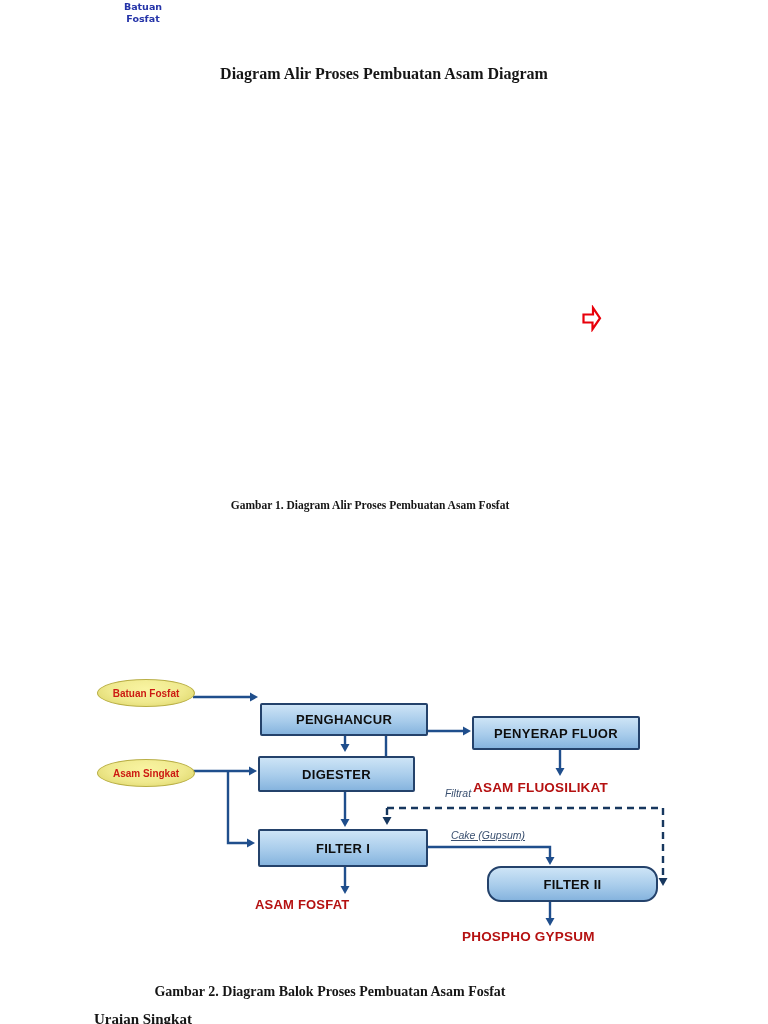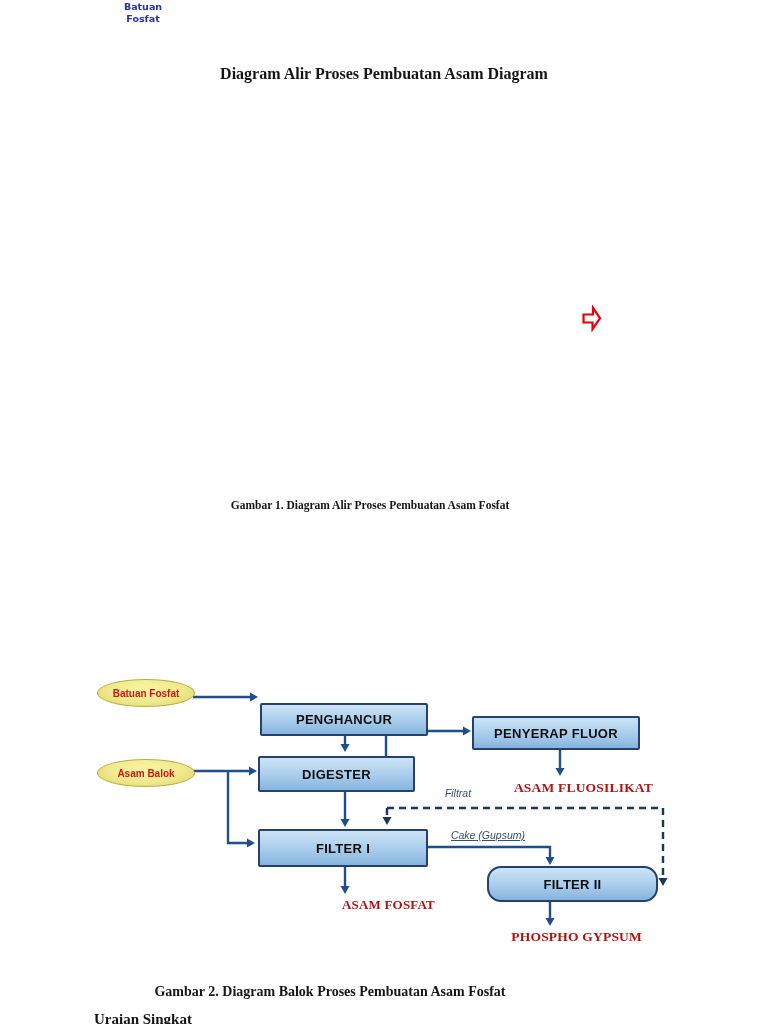--- a/index.html
+++ b/index.html
@@ -46,23 +46,22 @@
   .input-ellipse{
     width:96px;height:26px;border-radius:50%;
     background:radial-gradient(ellipse at 50% 35%,#f9f4a2 0%,#efe98e 55%,#d9d262 100%);
     border:1px solid #b9af45;
     display:flex;align-items:center;justify-content:center;
     font-weight:bold;font-size:10px;color:#cc1a12;text-align:center;
   }
   .ellipse-batuan{left:97px;top:679px;}
   .ellipse-asam {left:97px;top:759px;}
   .product{
-    text-align:right;font-weight:bold;font-size:13px;color:#b51111;
+    text-align:left;font-weight:bold;font-size:13px;color:#b51111;
     letter-spacing:.2px;
-    font-family:Liberation Serif, serif;
   }
   .prod-fluosilikat{left:473px;top:780px;width:180px;font-size:13.5px;}
   .prod-fosfat    {left:255px;top:897px;width:180px;}
   .prod-gypsum    {left:462px;top:929px;width:180px;font-size:13.5px;}
   .stream-label{
     font-style:italic;color:#3a5070;font-size:10.5px;text-align:center;
   }
   .lbl-filtrat{left:436px;top:787px;width:44px;}
   .lbl-cake  {left:440px;top:829px;width:96px;text-decoration:underline;}
   .connectors{left:0;top:0;pointer-events:none;}
@@ -123,21 +122,21 @@
     <g fill="#17375e" stroke="none">
       <polygon points="658.5,878 667.5,878 663,886"></polygon>
       <polygon points="382.5,817 391.5,817 387,825"></polygon>
     </g>
   </svg>
 
   <div class="abs input-ellipse ellipse-batuan">
     <span>Batuan Fosfat</span>
   </div>
   <div class="abs input-ellipse ellipse-asam">
-    <span>Asam Balok</span>
+    <span>Asam Singkat</span>
   </div>
 
   <div class="abs pbox box-penghancur">
     <span>PENGHANCUR</span>
   </div>
   <div class="abs pbox box-penyerap">
     <span>PENYERAP FLUOR</span>
   </div>
   <div class="abs pbox box-digester">
     <span>DIGESTER</span>

